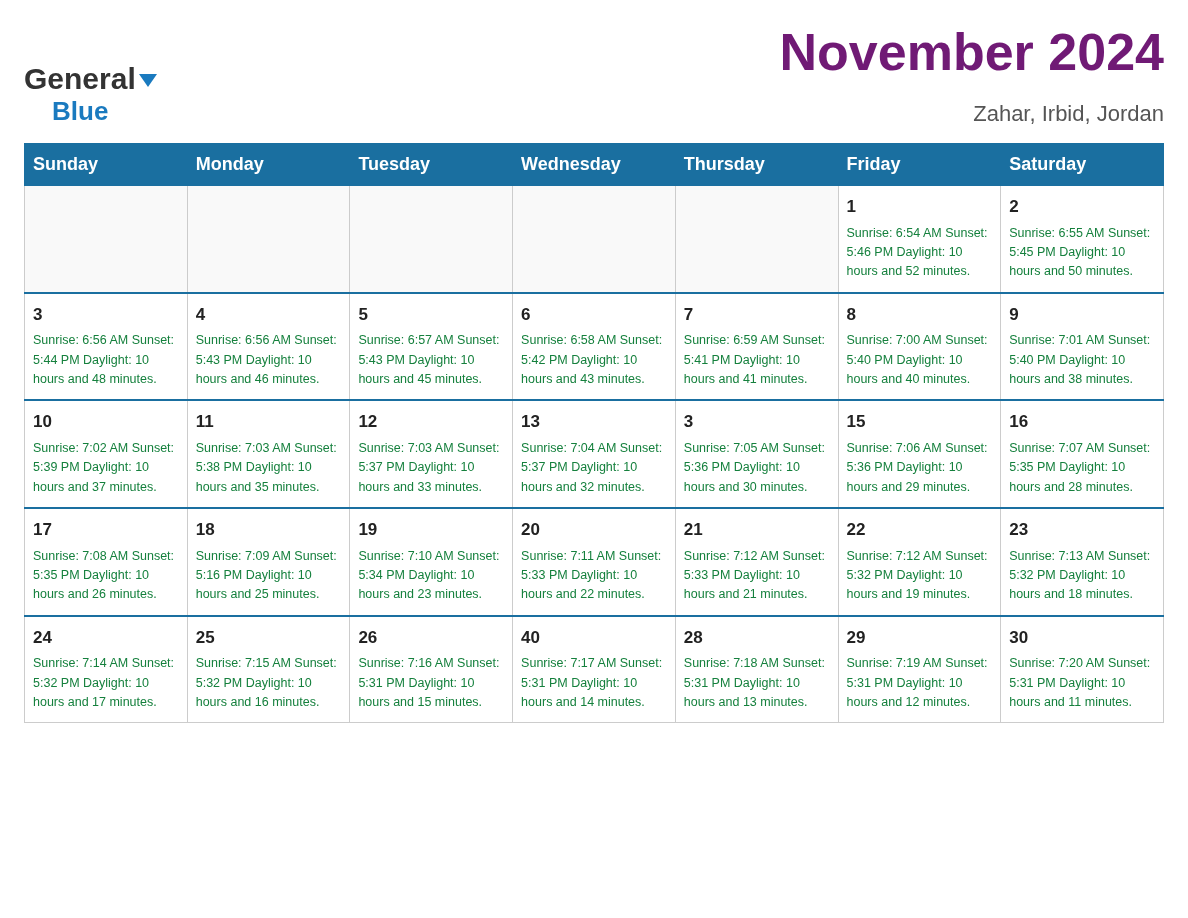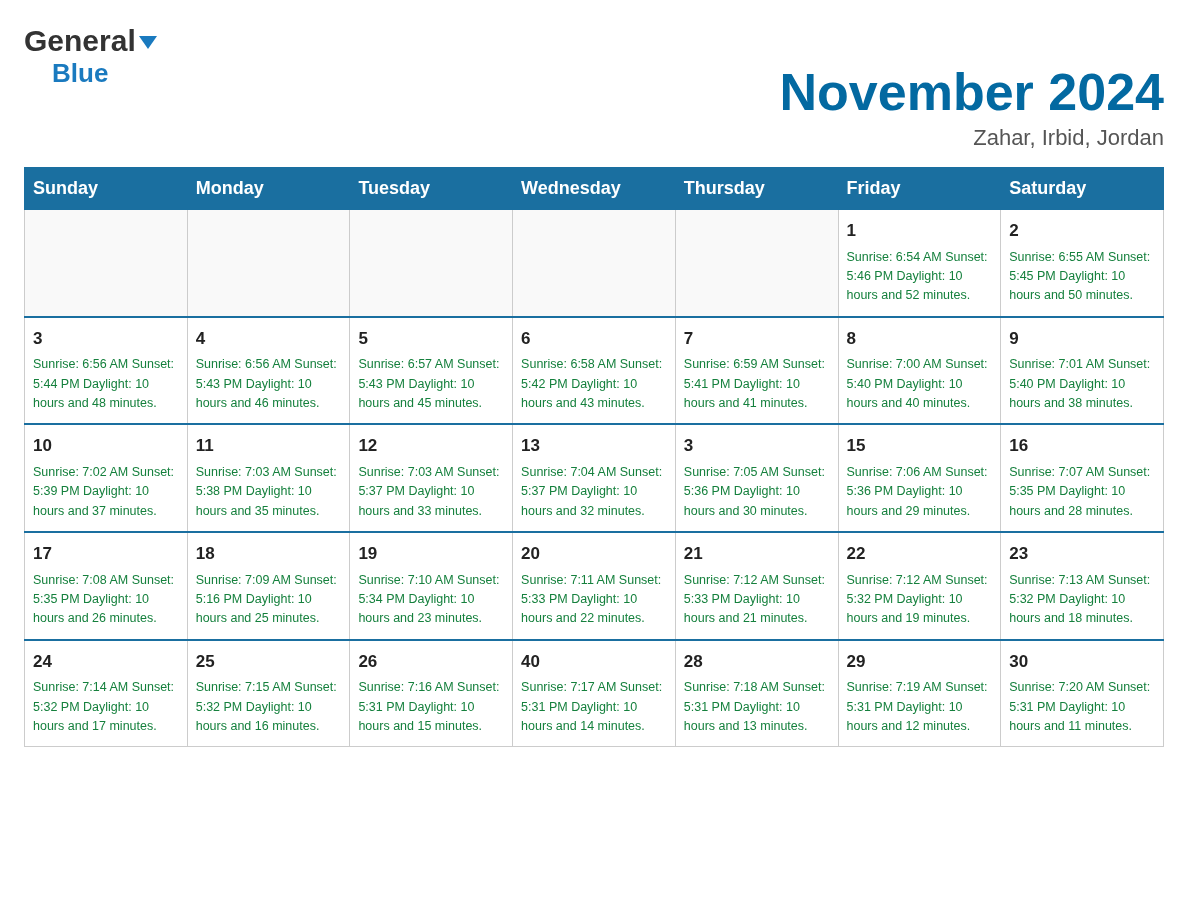--- a/index.html
+++ b/index.html
@@ -6,46 +6,45 @@
     body {
       font-family: Arial, sans-serif;
       background: #fff;
       padding: 24px;
       width: 1188px;
       min-height: 918px;
     }
     .header {
       display: flex;
       justify-content: space-between;
-      align-items: flex-start;
+      align-items: flex-end;
       margin-bottom: 16px;
     }
     .logo {
       display: flex;
       flex-direction: column;
       align-items: flex-start;
     }
     .logo-row {
       display: flex;
       align-items: center;
     }
     .title-area {
       text-align: right;
     }
     .month-title {
       font-size: 52px;
       font-weight: bold;
-      color: #0369a1;
+      color: #701a75;
       line-height: 1.1;
-      margin-top: 40px;
     }
     .location {
       font-size: 22px;
       color: #555;
-      margin-top: 4px;
+      margin-top: 20px;
     }
     .calendar {
       width: 100%;
       border-collapse: collapse;
       border: 1px solid #bbb;
     }
     .calendar th {
       background: #1a6fa0;
       color: #fff;
       font-size: 18px;

